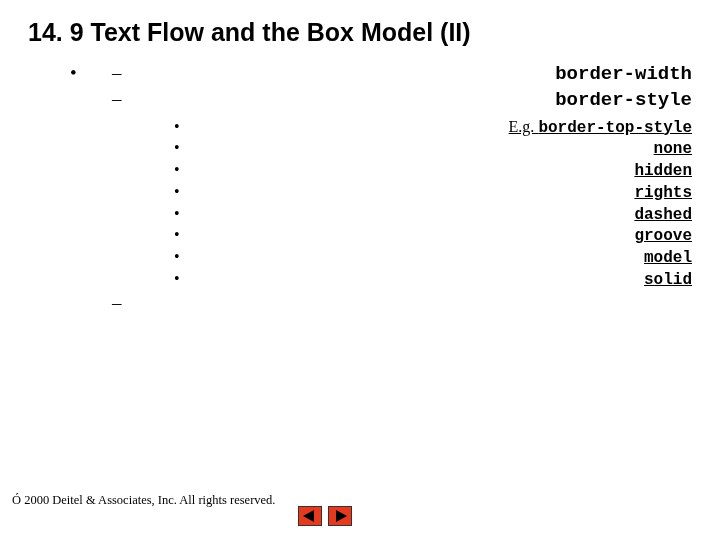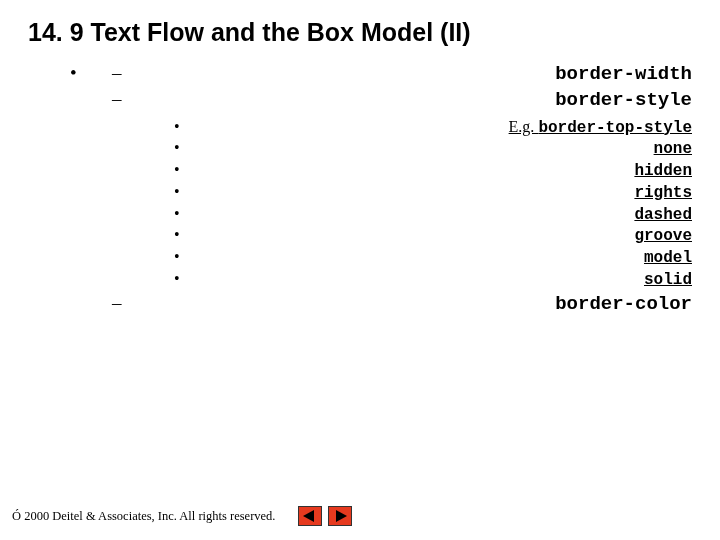--- a/index.html
+++ b/index.html
@@ -78,21 +78,21 @@
   }
   .lvl3 > li::before {
     content: "•";
     position: absolute;
     left: 0;
     top: 0;
   }
   .footer {
     position: absolute;
     left: 12px;
-    bottom: 16px;
+    bottom: 32px;
     font-size: 12.5px;
     font-family: "Times New Roman", Times, serif;
   }
   .nav {
     position: absolute;
     left: 298px;
     bottom: 10px;
   }
   .nav-btn {
     display: inline-block;
@@ -149,21 +149,20 @@
             <li><span class="mono">none</span></li>
             <li><span class="mono">hidden</span></li>
             <li><span class="mono">rights</span></li>
             <li><span class="mono">dashed</span></li>
             <li><span class="mono">groove</span></li>
             <li><span class="mono">model</span></li>
             <li><span class="mono">solid</span></li>
           </ul>
         </li>
         <li>
-          <span class="mono">border-color</span>
         </li>
       </ul>
     </li>
   </ul>
 </div>
 
 <div class="footer">Ó 2000 Deitel &amp; Associates, Inc.  All rights reserved.</div>
 
 <div class="nav">
   <span class="nav-btn prev"></span>

